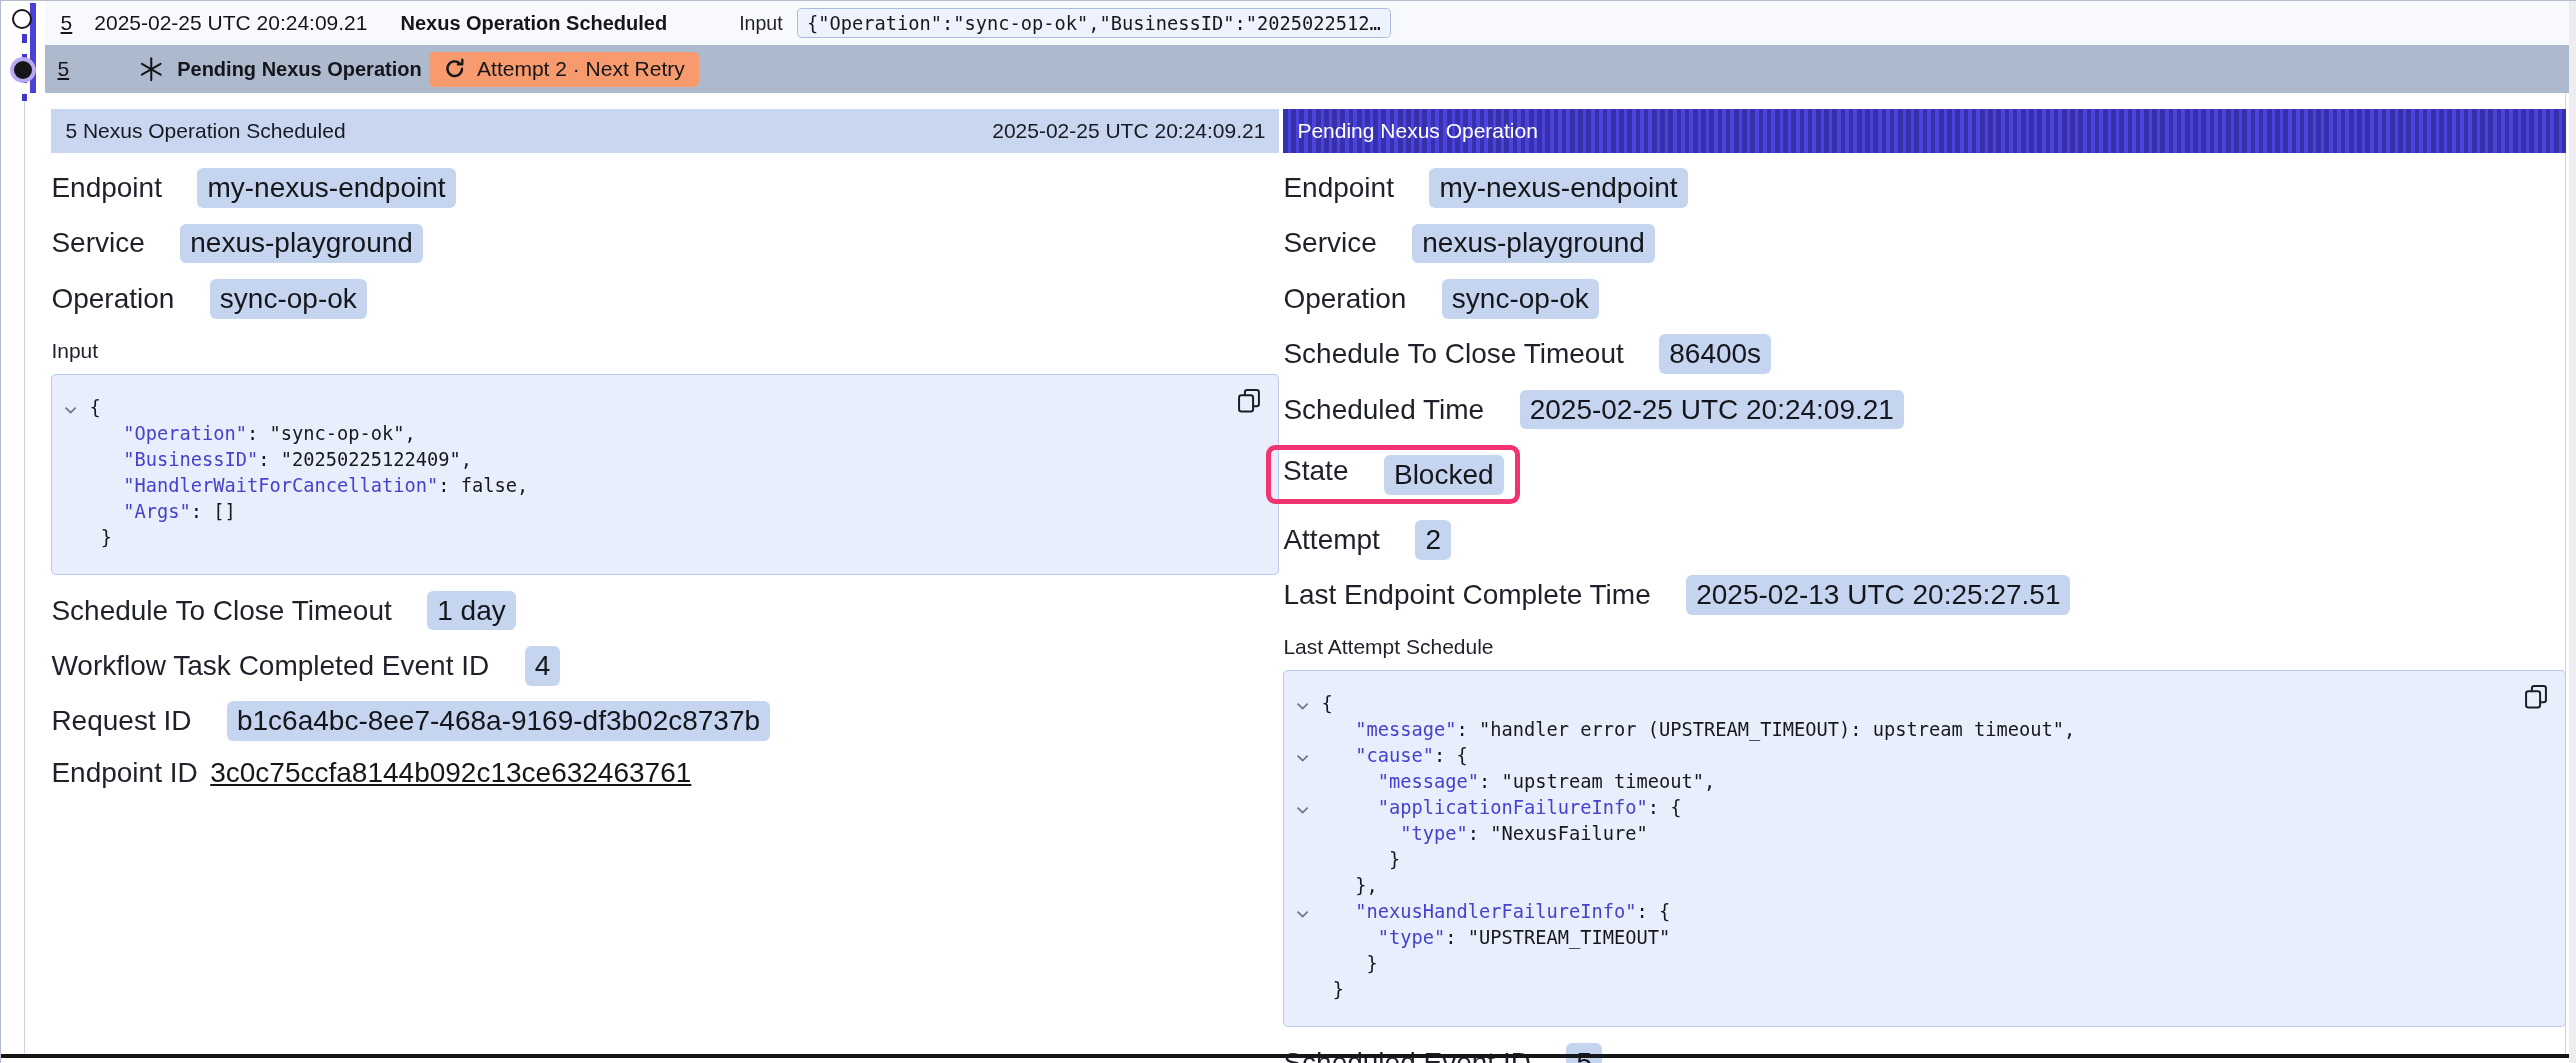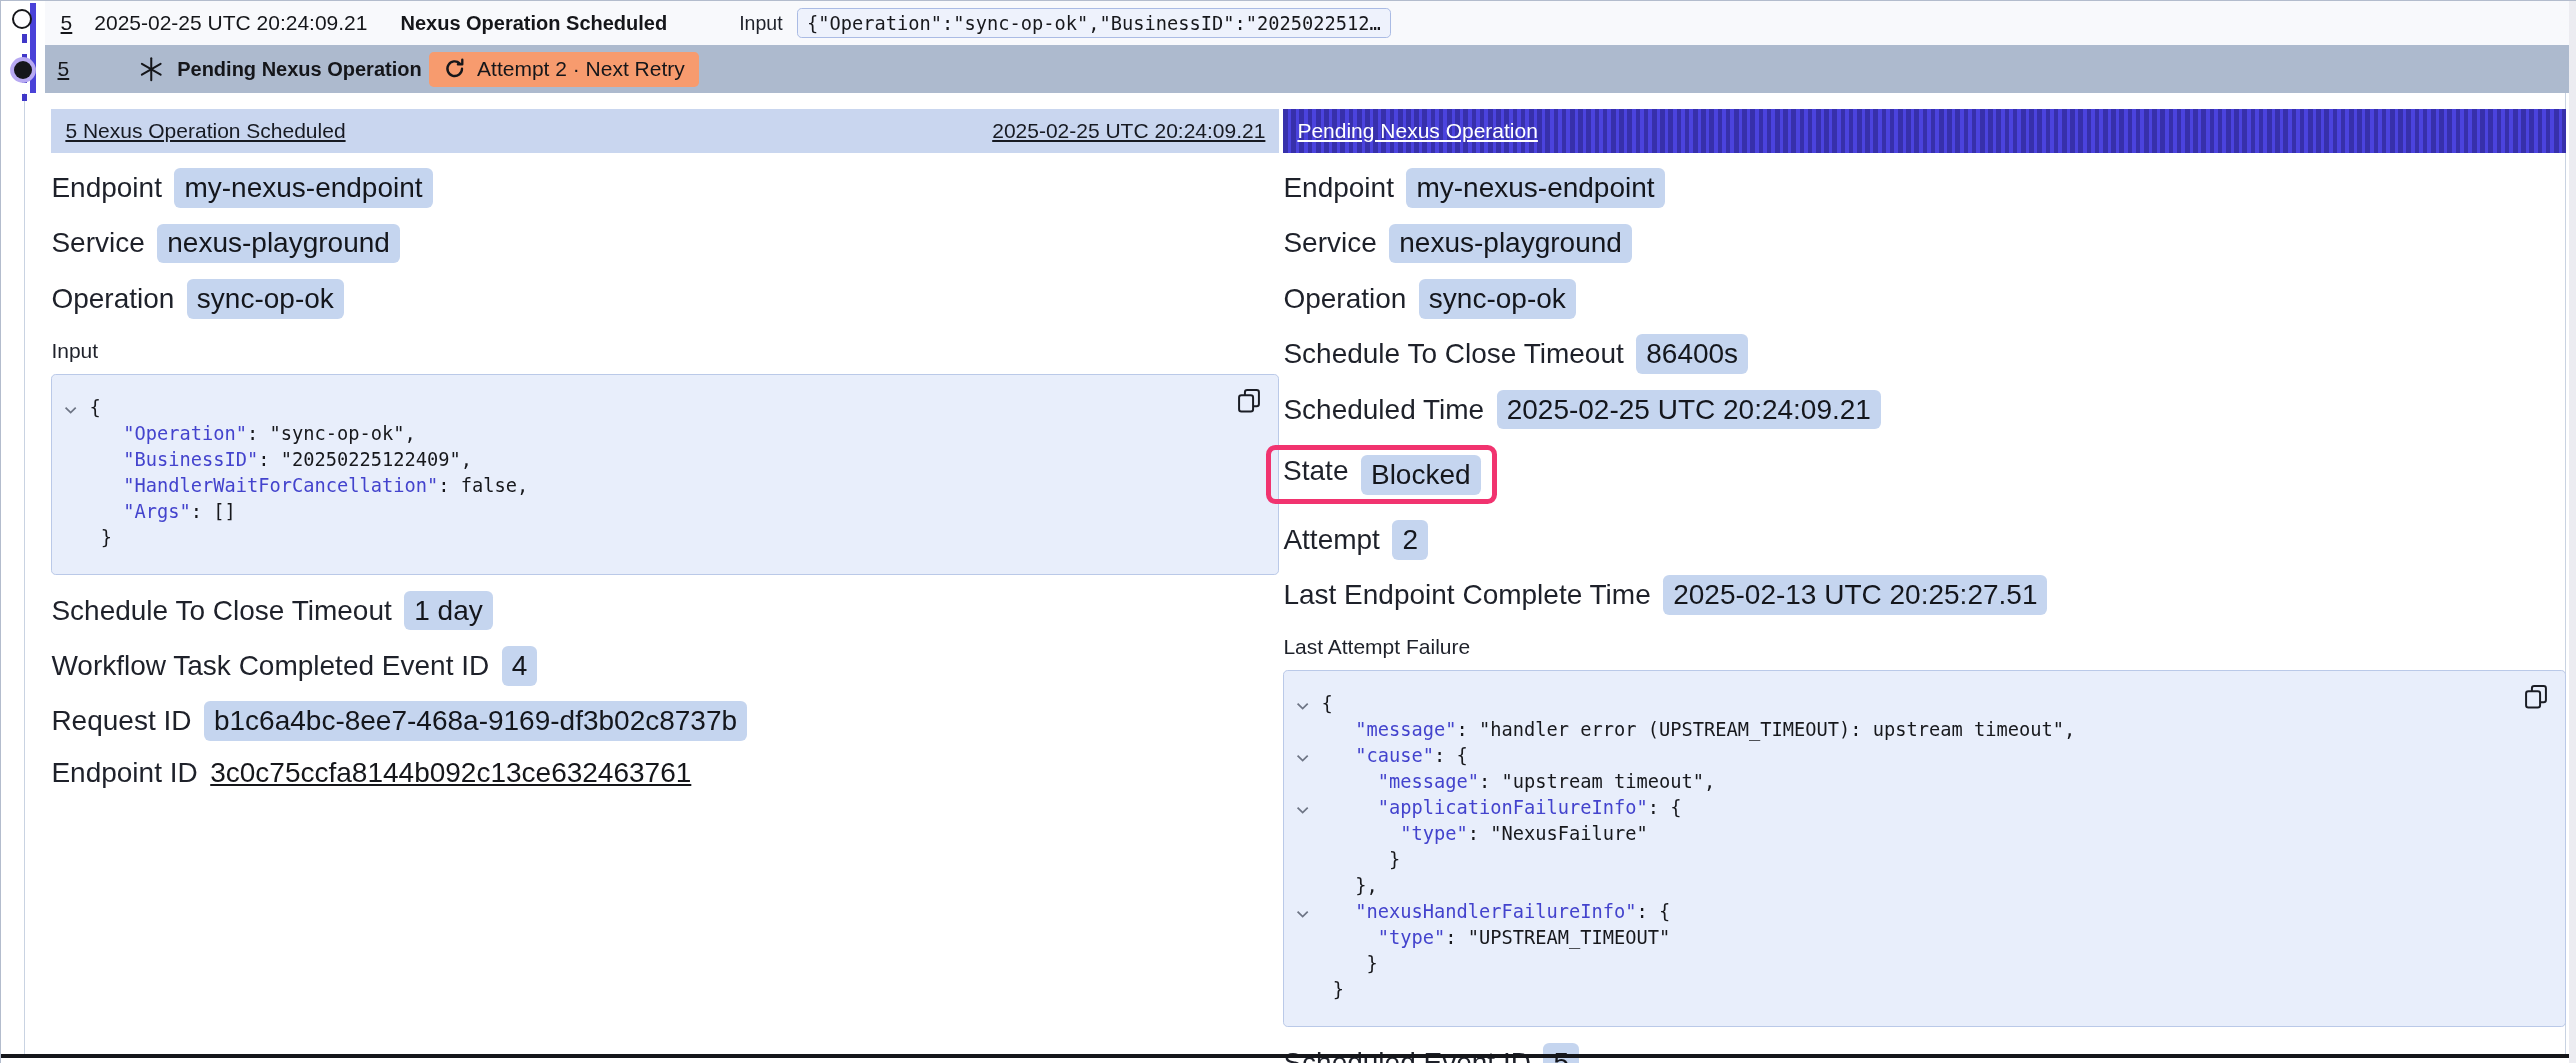--- a/index.html
+++ b/index.html
@@ -33,29 +33,29 @@
     margin-left:7px;display:inline-flex;align-items:center;gap:11px;
     background:#f79b6e;border-radius:4.7px;padding:5.5px 14px;font-size:21px;color:#15161a;
   }
   
   .details{position:absolute;left:23.4px;top:92px;width:2542px;height:962px;background:#fff;
     border-left:1.6px solid #c9d3e2;border-right:1.6px solid #c9d3e2;box-sizing:border-box;}
   .panel{position:absolute;top:15.6px;}
   .panel-left{left:26px;width:1228px;}
   .panel-right{left:1258px;width:1283px;}
   .panel-header{height:44px;display:flex;align-items:center;justify-content:space-between;
-    padding:0 14px;box-sizing:border-box;font-size:21px;color:#171a22;text-decoration:underline;}
+    padding:0 14px;box-sizing:border-box;font-size:21px;color:#171a22;}
   .panel-left .panel-header{background:#c9d6ef;}
   .panel-right .panel-header{
     background:repeating-linear-gradient(90deg,#3730ab 0 4.7px,#4b43de 4.7px 8.2px);
     color:#ffffff;justify-content:flex-start;}
   
   .field-row{display:flex;align-items:center;gap:12.5px;margin-top:15.6px;min-height:32px;font-size:28px;}
   .f-label{color:#1e212a;white-space:nowrap;}
-  .f-badge{background:#c5d5ef;border-radius:6.2px;padding:3.9px 10px;color:#14161c;white-space:nowrap;}
+  .f-badge{background:#c5d5ef;border-radius:6.2px;padding:3.9px 10px;color:#14161c;white-space:nowrap;margin-left:23px;}
   .f-link{color:#15161a;text-decoration:underline;cursor:pointer;}
   .hl-box{display:inline-flex;align-items:flex-start;gap:12.5px;border:5.5px solid #f1336f;
     border-radius:9.4px;padding:4.7px 11.7px;margin-left:-17px;}
   .section-label{margin-top:20px;font-size:21px;}
   
   .code-block{position:relative;margin-top:11px;background:#e8eefb;border:1.6px solid #bac9e8;
     border-radius:4.7px;padding:20px 47px 23.4px 0;box-sizing:border-box;width:100%;}
   .code-line{display:flex;font-family:"DejaVu Sans Mono",monospace;font-size:18.7px;line-height:26px;color:#17181c;}
   .gut{width:37px;flex:0 0 37px;display:flex;justify-content:center;align-items:center;padding-top:4.7px;box-sizing:border-box;}
   .code-text{white-space:pre;}
@@ -218,21 +218,21 @@
           </div>
           <div class="field-row">
             <span class="f-label">Attempt</span>
             <span class="f-badge">2</span>
           </div>
           <div class="field-row">
             <span class="f-label">Last Endpoint Complete Time</span>
             <span class="f-badge">2025-02-13 UTC 20:25:27.51</span>
           </div>
         </div>
-      <div class="section-label">Last Attempt Failure</div>
+      <div class="section-label">Last Attempt Schedule</div>
       <div class="code-block">
         <span class="copy-btn">
           <svg width="28" height="28" viewBox="0 0 24 24" fill="none" stroke="#1a1c24" stroke-width="1.7">
               <rect x="8.5" y="2.5" width="12" height="14" rx="2"></rect>
               <rect x="3.5" y="7" width="12" height="14" rx="2" fill="#e8eefb"></rect>
             </svg>
         </span>
       <div class="code-line">
             <span class="gut">
               <svg width="13.3" height="8.6" viewBox="0 0 17 11">

